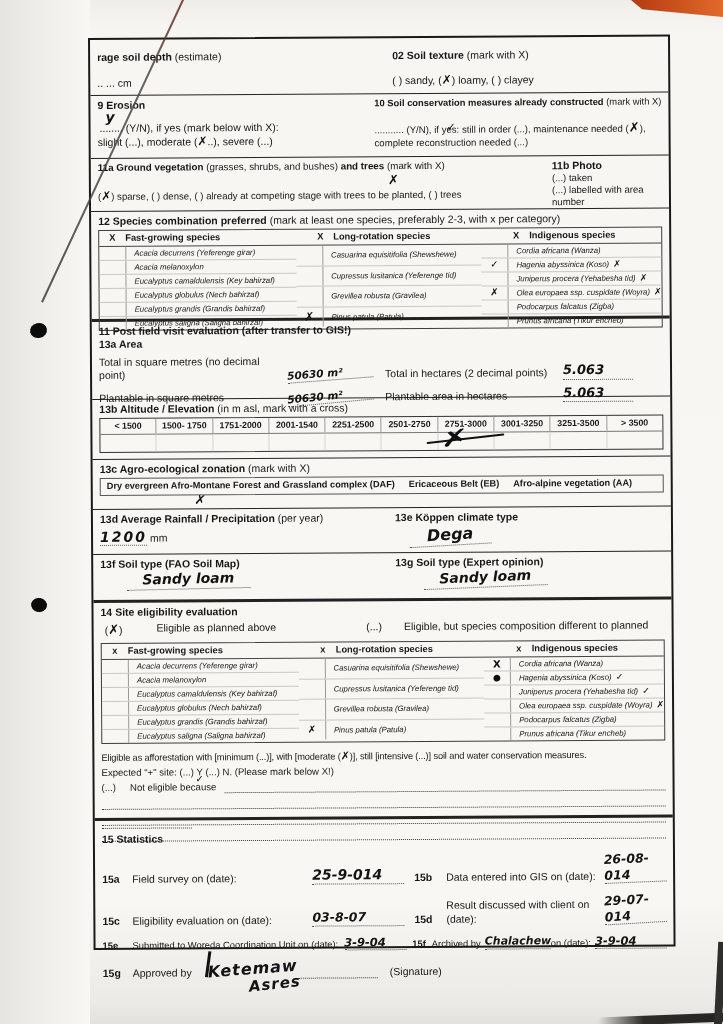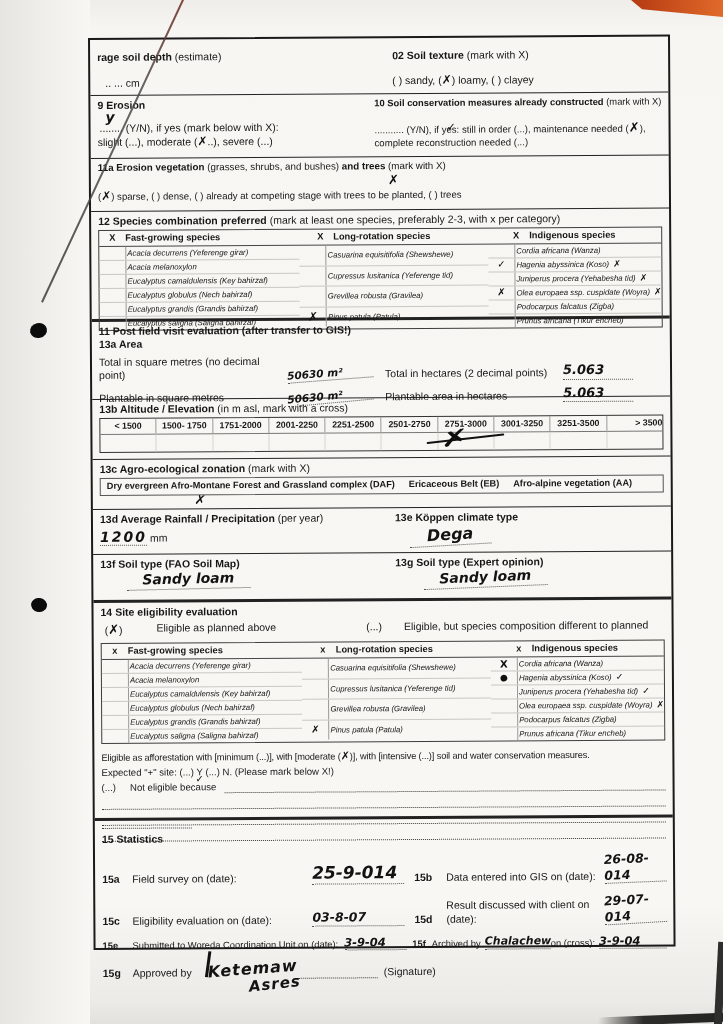--- a/index.html
+++ b/index.html
@@ -47,27 +47,27 @@
   .sptable{border:1.2px solid #3d3d3d;margin-top:2px;font-size:7.8px;}
   .sp-head{display:flex;border-bottom:1.1px solid #444;font-size:9.3px;align-items:center;height:15px;}
   .sp-head .spx{width:26px;text-align:center;}
   .sp-body{display:flex;}
   .spgroup{display:flex;flex-direction:column;}
   .sprow{display:flex;border-bottom:1px solid #c8c8c4;height:13px;align-items:center;position:relative;}
   .sprow.tall{height:19.5px;}
   .sprow:last-child{border-bottom:none;}
   .spx-cell{width:26px;align-self:stretch;border-right:1px solid #9a9a96;position:relative;
        display:flex;align-items:center;justify-content:center;}
-  .spname{padding-left:1px;font-style:italic;white-space:nowrap;}
+  .spname{padding-left:8px;font-style:italic;white-space:nowrap;}
   .mk-inline{margin-left:4px;font-size:9px;}
   
   .alt-table{border:1.5px solid #333;margin-top:2px;position:relative;}
   .alt-head{display:flex;font-weight:bold;font-size:8.8px;border-bottom:1px solid #777;}
   .alt-head span{flex:1;text-align:center;padding:2px 0;border-right:1px solid #999;}
-  .alt-head span:last-child{border-right:none;text-align:right;}
+  .alt-head span:last-child{border-right:none;}
   .alt-empty{display:flex;height:17px;}
   .alt-empty span{flex:1;border-right:1px solid #d5d4d0;}
   .alt-empty span:last-child{border-right:none;}
   .alt-mark{position:absolute;left:61.5%;top:9px;font-size:20px;z-index:2;
        transform:rotate(-12deg) scaleX(1.9);}
   .alt-tail{position:absolute;left:58%;top:21px;width:78px;height:2px;background:#111;
        transform:rotate(-6deg);border-radius:2px;}
   
   .zone-box{border:1.2px solid #555;margin-top:2px;padding:2px 6px;display:flex;
        font-weight:bold;font-size:9.2px;white-space:nowrap;}
@@ -80,21 +80,21 @@
 
 <div class="paper"></div>
 <div class="paper-left"></div>
 
 <div class="form">
 
   <div class="row cols" style="height:56px">
     <div style="width:295px;position:relative">
       <div style="padding-top:8px"><span class="b">rage soil depth</span>
         <span>(estimate)</span></div>
-      <div style="position:absolute;bottom:2px;left:8px">.. ... cm</div>
+      <div style="position:absolute;bottom:2px;left:0">.. ... cm</div>
     </div>
     <div style="flex:1;position:relative">
       <div style="padding-top:8px"><span class="b">02 Soil texture</span>
         <span>(mark with X)</span></div>
       <div style="position:absolute;bottom:2px;left:0" class="nw">
         <span>(  ) sandy, (</span><span class="mark" style="font-size:12px">✗</span><span>) loamy, (  ) clayey</span>
       </div>
     </div>
   </div>
 
@@ -113,28 +113,33 @@
       <span class="mark hw" style="position:absolute;left:72px;top:24px;font-size:11px">✓</span>
       <div class="nw" style="margin-top:12px;font-size:9.6px">
         <span>........... (Y/N), if yes: still in order (...), maintenance needed (</span><span class="mark" style="font-size:13px">✗</span><span>),</span>
       </div>
       <div style="font-size:9.6px">complete reconstruction needed (...)</div>
     </div>
   </div>
 
   <div class="row cols" style="height:53px">
     <div style="width:440px;position:relative">
-      <div class="nw" style="font-size:9.8px"><span class="b">11a Erosion vegetation</span>
+      <div class="nw" style="font-size:9.8px"><span class="b">11a Ground vegetation</span>
         <span>(grasses, shrubs, and bushes)</span>
         <span class="b">and trees</span>
         <span>(mark with X)</span></div>
       <span class="mark" style="position:absolute;left:290px;top:12px;font-size:13px">✗</span>
       <div class="nw" style="position:absolute;bottom:4px;font-size:9.6px">
         <span>(</span><span class="mark" style="font-size:12px">✗</span><span>) sparse, (  ) dense, (  ) already at competing stage with trees to be planted, (  ) trees</span>
       </div>
+    </div>
+    <div style="flex:1;padding-left:14px">
+      <div class="b">11b Photo</div>
+      <div style="font-size:9.6px">(...) taken</div>
+      <div style="font-size:9.6px">(...) labelled with area number</div>
     </div>
   </div>
 
   <div class="row thick" style="height:110px">
     <div class="nw"><span class="b">12 Species combination preferred</span>
       <span>(mark at least one species, preferably 2-3, with x per category)</span></div>
     <div class="sptable">
       <div class="sp-head">
         <span class="spx b">X</span>
         <span class="b" style="width:182px">Fast-growing species</span>
@@ -246,21 +251,21 @@
   </div>
 
   <div class="row" style="height:60px">
     <div><span class="b">13b Altitude / Elevation</span>
       <span>(in m asl, mark with a cross)</span></div>
     <div class="alt-table">
       <div class="alt-head">
         <span>&lt; 1500</span>
         <span>1500- 1750</span>
         <span>1751-2000</span>
-        <span>2001-2250</span>
+        <span>2001-1540</span>
         <span>2251-2500</span>
         <span>2501-2750</span>
         <span>2751-3000</span>
         <span>3001-3250</span>
         <span>3251-3500</span>
         <span>&gt; 3500</span>
       </div>
       <div class="alt-empty">
         <span></span>
           <span></span>
@@ -406,70 +411,70 @@
               <span class="spname">Podocarpus falcatus (Zigba)</span>
             </div>
           <div class="sprow">
               <span class="spx-cell"></span>
               <span class="spname">Prunus africana (Tikur encheb)</span>
             </div>
         </div>
       </div>
     </div>
     <div class="nw" style="margin-top:7px;font-size:9.3px;letter-spacing:-0.15px">
-      <span>Eligible as afforestation with [minimum (...)], with [moderate (</span><span class="mark" style="font-size:11px">✗</span><span>)], with [intensive (...)] </span><span class="u">soil and water conservation measures</span><span>.</span>
+      <span>Eligible as afforestation with [minimum (...)], with [moderate (</span><span class="mark" style="font-size:11px">✗</span><span>)], still [intensive (...)] </span><span class="u">soil and water conservation measures</span><span>.</span>
     </div>
     <div style="margin-top:2px;font-size:9.6px">
       <span class="u">Expected "+" site:</span><span> (...) </span><span style="position:relative"><span>Y</span><span class="mark hw" style="position:absolute;left:-1px;top:7px;font-size:10px">✓</span></span><span> (...) N. (Please mark below X!)</span>
     </div>
     <div style="margin-top:3px;font-size:9.6px;display:flex;align-items:flex-end">
       <span>(...)</span>
       <span style="padding:0 8px 0 14px">Not eligible because</span>
       <span style="flex:1;border-bottom:1.6px dotted #3a3a3a;height:10px"></span>
     </div>
     <div class="dotline"></div>
     <div class="dotline"></div>
     <div class="dotline"></div>
   </div>
 
   <div class="row" style="height:127px;border-bottom:none">
     <div class="dotline" style="width:90px;height:4px"></div>
     <div class="b" style="margin-top:4px">15 Statistics</div>
     <div style="display:flex;align-items:flex-end;margin-top:8px">
       <span class="b" style="width:30px">15a</span>
       <span style="width:180px">Field survey on (date):</span>
-      <span class="hw dotu" style="width:92px;font-size:17px">25-9-014</span>
+      <span class="hw dotu" style="width:92px;font-size:14px">25-9-014</span>
       <span class="b" style="width:32px;padding-left:10px">15b</span>
       <span style="width:158px">Data entered into GIS on (date):</span>
       <span class="hw dotu" style="flex:1;font-size:12.5px;transform:rotate(-2deg)">26-08-014</span>
     </div>
     <div style="display:flex;align-items:flex-end;margin-top:9px">
       <span class="b" style="width:30px">15c</span>
       <span style="width:180px">Eligibility evaluation on (date):</span>
       <span class="hw dotu" style="width:92px;font-size:12.5px">03-8-07</span>
       <span class="b" style="width:32px;padding-left:10px">15d</span>
       <span style="width:158px">Result discussed with client on (date):</span>
       <span class="hw dotu" style="flex:1;font-size:12.5px;transform:rotate(-3deg)">29-07-014</span>
     </div>
     <div class="nw" style="display:flex;align-items:flex-end;margin-top:9px;font-size:9.4px">
       <span class="b" style="width:30px">15e</span>
       <span>Submitted to Woreda Coordination Unit on (date):</span>
       <span class="hw dotu" style="width:62px;margin-left:6px;font-size:11.5px">3-9-04</span>
       <span class="b" style="padding-left:6px">15f</span>
       <span style="padding-left:6px">Archived by</span>
       <span class="hw dotu" style="width:66px;margin-left:4px;font-size:11px">Chalachew</span>
-      <span>on (cross):</span>
+      <span>on (date):</span>
       <span class="hw dotu" style="flex:1;margin-left:4px;font-size:11.5px">3-9-04</span>
     </div>
     <div style="display:flex;align-items:flex-end;margin-top:8px;position:relative">
       <span class="b" style="width:30px">15g</span>
       <span>Approved by</span>
       <span class="hw" style="font-size:16px;margin-left:16px;transform:rotate(-4deg);letter-spacing:1px">Ketemaw</span>
       <span style="width:80px;border-bottom:1.6px dotted #3a3a3a;height:10px"></span>
-      <span style="margin-left:6px">(Signature)</span>
+      <span style="margin-left:12px">(Signature)</span>
       <span class="hw" style="position:absolute;left:146px;top:16px;font-size:15px;transform:rotate(-6deg);letter-spacing:1px">Asres</span>
       <span style="position:absolute;left:104px;top:-8px;width:3px;height:26px;background:#111;transform:rotate(8deg)"></span>
     </div>
   </div>
 </div>
 
 <div class="redband"></div>
 <div class="redcorner"></div>
 <div class="fold-line"></div>
 <div class="dot dot1"></div>

